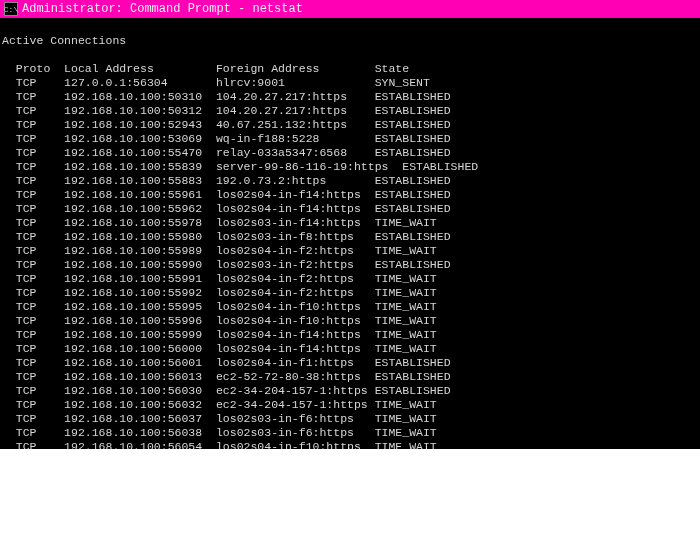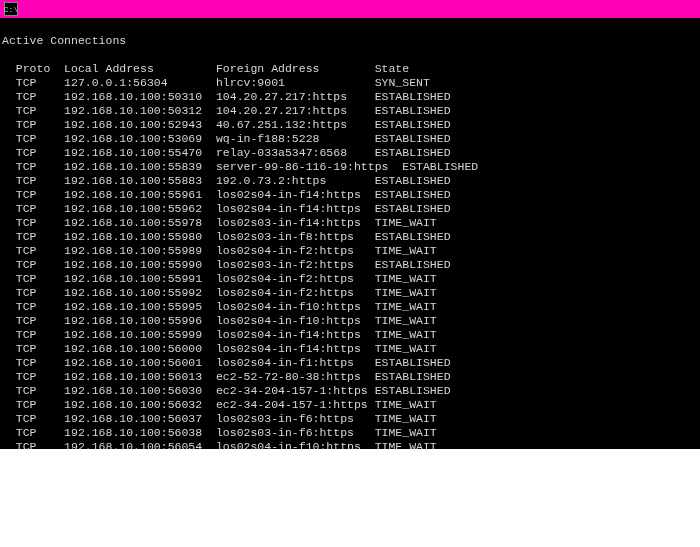--- a/index.html
+++ b/index.html
@@ -51,20 +51,21 @@
     }
     .row {
       white-space: pre;
     }
   </style>
 </head>
 <body>
 
 <div class="title-bar">
   <span class="title-icon">C:\</span>
+  <span>Administrator: Command Prompt - netstat</span>
 </div>
 
 <div class="terminal">
 <span class="active-header">Active Connections</span>
 
 <span class="row" id="col-header">  Proto  Local Address         Foreign Address        State</span>
 <span id="rows-container">  TCP    127.0.0.1:56304       hlrcv:9001             SYN_SENT
   TCP    192.168.10.100:50310  104.20.27.217:https    ESTABLISHED
   TCP    192.168.10.100:50312  104.20.27.217:https    ESTABLISHED
   TCP    192.168.10.100:52943  40.67.251.132:https    ESTABLISHED

